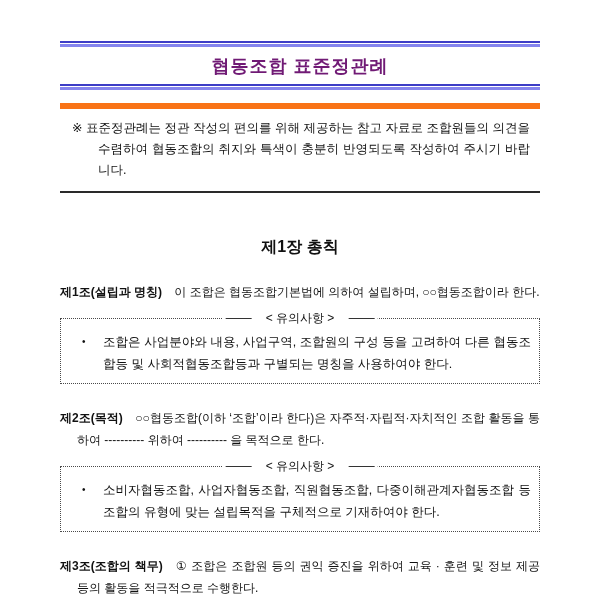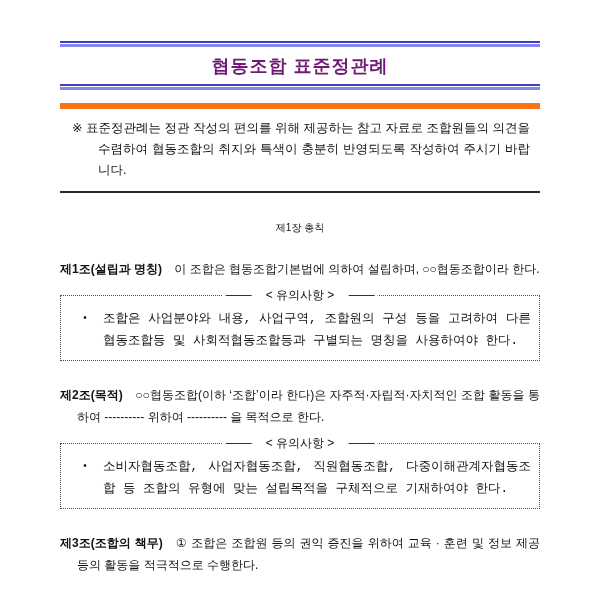--- a/index.html
+++ b/index.html
@@ -39,24 +39,24 @@
   .notice-text {
     font-size: 12.5px;
     line-height: 21px;
     text-align: justify;
     padding-left: 38px;
     text-indent: -26px;
   }
 
   
   .chapter-heading {
-    margin-top: 28px;
+    margin-top: 44px;
     text-align: center;
-    font-size: 10px;
-    font-weight: normal;
+    font-size: 16px;
+    font-weight: bold;
   }
 
   
   .article {
     margin-top: 23px;
     font-size: 12px;
     line-height: 22px;
     text-align: justify;
     padding-left: 17px;
     text-indent: -17px;
@@ -91,21 +91,20 @@
     width: 26px;
     border-top: 1px solid #333333;
     height: 0;
   }
   .note-item {
     font-size: 12.5px;
     line-height: 22px;
     text-align: justify;
     padding-left: 34px;
     text-indent: -21px;
-    font-family: Liberation Mono, monospace;
   }
   .note-bullet {
     display: inline-block;
     width: 21px;
     text-indent: 0;
     font-size: 10px;
     vertical-align: 1px;
   }
 </style>
 </head>

